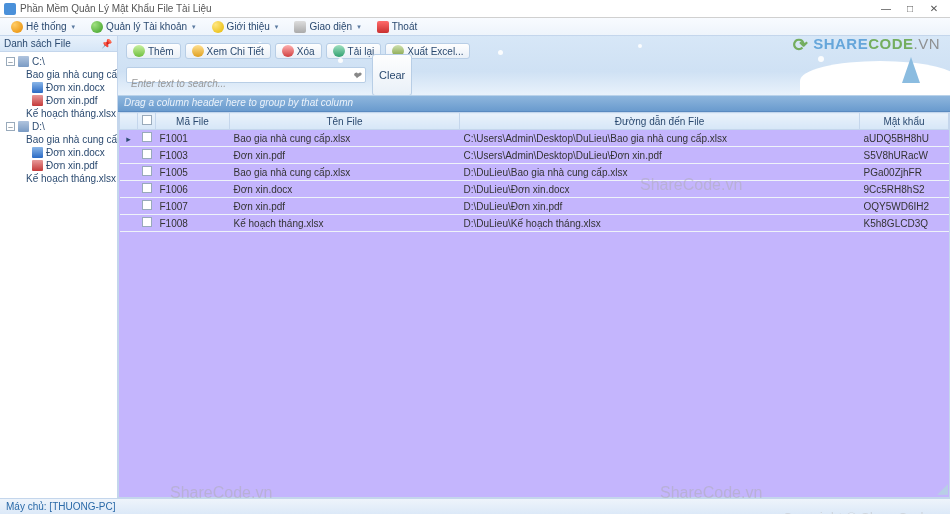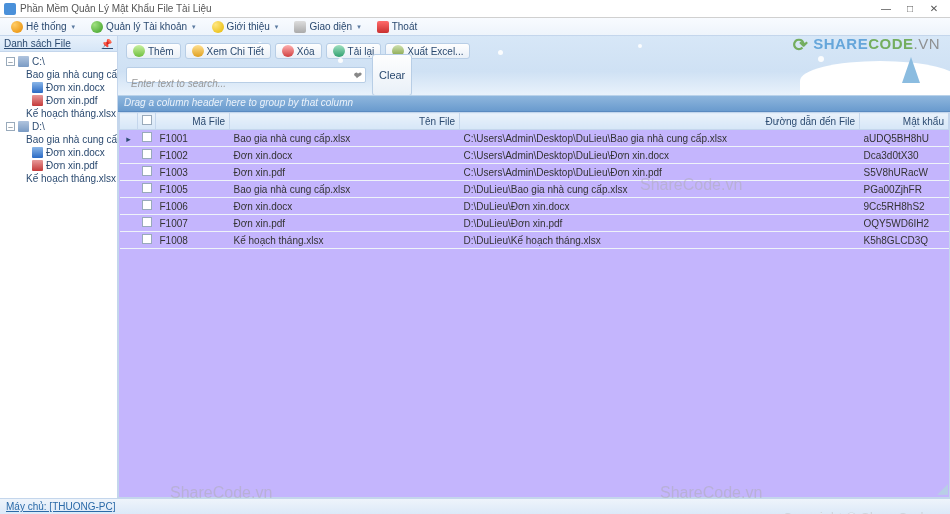--- a/index.html
+++ b/index.html
@@ -60,21 +60,21 @@
   border-right: 1px solid #c4d6ec;
   background: #fff;
   display:flex; flex-direction:column;
 }
 .sidebar-header {
   background: linear-gradient(#e8f1fb,#d6e6f7);
   padding: 2px 4px;
   font-size: 10px;
   color:#2b4a70;
   border-bottom:1px solid #c4d6ec;
-  display:flex; align-items:center; justify-content:space-between;text-decoration:underline;
+  display:flex; align-items:center; justify-content:space-between;
 }
 .pin { font-size:9px; color:#5a7aa0; }
 .tree { padding:3px 2px; font-size:10px; color:#2b4a70; flex:1; overflow:auto; }
 .tree-node { padding:1px 0 1px 4px; white-space:nowrap; display:flex; align-items:center; gap:3px; }
 .tree-child { padding-left:18px; }
 .fold { width:9px; height:9px; border:1px solid #9ab; font-size:8px; line-height:7px; text-align:center; color:#456; background:#fff; }
 .fico { width:11px; height:11px; display:inline-block; }
 .fico-drive { background: linear-gradient(#b0c4de,#7a9bc4); border-radius:1px; }
 .fico-xlsx { background: linear-gradient(#8fd19e,#2e8b57); border-radius:1px; }
 .fico-docx { background: linear-gradient(#8ab6e8,#2a6ac4); border-radius:1px; }
@@ -140,35 +140,35 @@
   padding:1px 6px;
   border-bottom:1px solid #5a8ac0;
 }
 
 
 .tablewrap { flex:1; overflow:auto; border:1px solid #c4d6ec; border-top:none; position:relative; }
 table { width:100%; border-collapse:collapse; font-size:10px; table-layout:fixed; }
 thead th {
   background: linear-gradient(#eaf2fb,#d6e6f7);
   color:#2b4a70; font-weight:normal;
-  padding:2px 4px; border:1px solid #c4d6ec; text-align:right;
+  padding:2px 4px; border:1px solid #c4d6ec; text-align:center;
   position:sticky; top:0;
 }
 tbody td { padding:2px 4px; border-bottom:1px solid #eef3f9; color:#333; white-space:nowrap; overflow:hidden; text-overflow:ellipsis; }
 .selcol { width:18px; text-align:center; }
 .chkcol { width:18px; text-align:center; }
 .rowptr { color:#2b4a70; font-size:9px; }
 .chk { width:10px;height:10px;border:1px solid #9ab;background:#fff;display:inline-block; }
 col.c-sel{width:18px;} col.c-chk{width:18px;} col.c-ma{width:74px;} col.c-ten{width:230px;} col.c-dd{width:400px;} col.c-mk{width:auto;}
 
 
 .statusbar {
   height:16px; background:linear-gradient(#eef4fb,#dce9f8);
   border-top:1px solid #c4d6ec; color:#2b6aa8; font-size:10px;
-  padding:1px 6px; display:flex; align-items:center;text-decoration:underline;
+  padding:1px 6px; display:flex; align-items:center;
 }
 
 
 .wm { position:absolute; color:#888; pointer-events:none; font-family: Arial, sans-serif; opacity:.45;margin-top:32px; }
 .wm-logo { right:10px; top:2px; font-size:15px; font-weight:700; letter-spacing:.5px; opacity:.9; color:#6aa84f;}
 .wm-logo .sc-s{color:#5aa0d8;} .wm-logo .sc-c{color:#6aa84f;} .wm-logo .vn{color:#888;font-weight:500;}
 .wm-1 { left:640px; top:144px; font-size:16px; color:#aaa; }
 .wm-2 { left:170px; top:452px; font-size:16px; color:#aaa; }
 .wm-3 { left:660px; top:452px; font-size:16px; color:#aaa; }
 .wm-c { left:0; right:0; top:478px; text-align:right; font-size:14px; color:#bbb; text-shadow:0 1px 0 #fff; }
@@ -337,28 +337,20 @@
               <td class="selcol"><span class="rowptr">▸</span></td>
               <td class="chkcol"><span class="chk"></span></td>
               <td>F1001</td>
               <td>Bao gia nhà cung cấp.xlsx</td>
               <td>C:\Users\Admin\Desktop\DuLieu\Bao gia nhà cung cấp.xlsx</td>
               <td>aUDQ5BH8hU</td>
             </tr>
             <tr>
               <td class="selcol"></td>
               <td class="chkcol"><span class="chk"></span></td>
-              <td>F1002</td>
-              <td>Đơn xin.docx</td>
-              <td>C:\Users\Admin\Desktop\DuLieu\Đơn xin.docx</td>
-              <td>Dca3d0tX30</td>
-            </tr>
-            <tr>
-              <td class="selcol"></td>
-              <td class="chkcol"><span class="chk"></span></td>
               <td>F1003</td>
               <td>Đơn xin.pdf</td>
               <td>C:\Users\Admin\Desktop\DuLieu\Đơn xin.pdf</td>
               <td>S5V8hURacW</td>
             </tr>
             <tr>
               <td class="selcol"></td>
               <td class="chkcol"><span class="chk"></span></td>
               <td>F1005</td>
               <td>Bao gia nhà cung cấp.xlsx</td>

